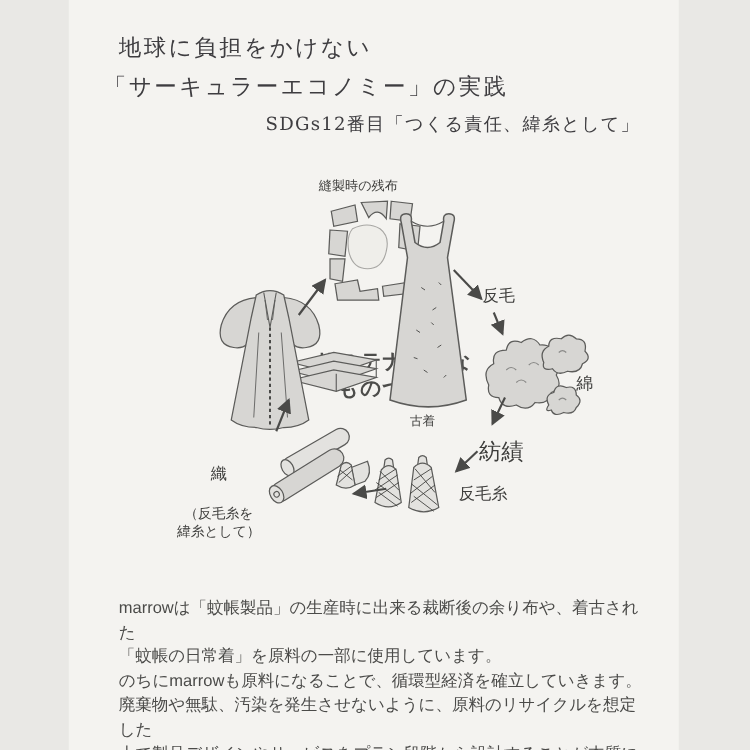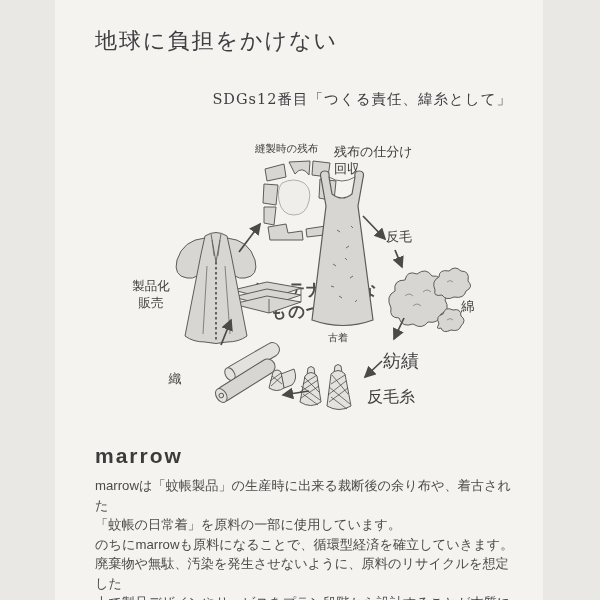--- a/index.html
+++ b/index.html
@@ -6,58 +6,57 @@
     --background:#e9e8e5; --paper:#f4f3f0; --ink:#3e3d40; --body_text:#4b4b49;
     --illo_fill:#d7d6d3; --illo_fill_light:#e3e2df; --illo_stroke:#5c5c5a; --arrow:#4a4a48;
   }
   *{margin:0;padding:0;box-sizing:border-box;}
   html,body{width:600px;height:600px;}
   body{background:var(--background);position:relative;overflow:hidden;
        font-family:"Liberation Sans","DejaVu Sans",sans-serif;color:var(--ink);}
   .paper{position:absolute;left:55px;top:0;width:488px;height:600px;background:var(--paper);}
   .abs{position:absolute;}
   .serif{font-family:"DejaVu Serif","Liberation Serif",serif;}
-  .title-line{font-size:22px;letter-spacing:2px;color:var(--ink);white-space:nowrap;}
+  .title-line{font-size:18px;letter-spacing:2px;color:var(--ink);white-space:nowrap;}
   .subtitle{font-size:14.5px;letter-spacing:1px;color:var(--ink);white-space:nowrap;}
   .lbl{font-size:12.5px;color:#3d3d3b;white-space:pre-line;line-height:1.3;}
-  .lbl.small{font-size:10.5px;font-family:Liberation Mono, monospace;}
+  .lbl.small{font-size:10.5px;}
   .lbl.center{text-align:center;}
   .center-text{font-size:16.5px;font-weight:600;color:#4c4c4a;letter-spacing:1px;
                line-height:22px;text-align:center;white-space:pre-line;}
   .brand-name{font-size:21px;font-weight:bold;letter-spacing:2px;color:#3b3b3a;}
   .brand-desc{font-size:13.2px;line-height:19.5px;color:var(--body_text);white-space:pre-line;}
   svg .piece{fill:var(--illo_fill);stroke:var(--illo_stroke);stroke-width:1;}
   svg .piece-light{fill:var(--illo_fill_light);stroke:var(--illo_stroke);stroke-width:1;}
   svg .line{fill:none;stroke:var(--illo_stroke);stroke-width:0.9;}
   svg .hatch{fill:none;stroke:#3f3f3d;stroke-width:0.7;}
   svg .arrow{fill:none;stroke:var(--arrow);stroke-width:1.7;}
 </style>
 </head>
 <body>
 
 <div class="paper">
 
   <div class="abs serif title-line" style="left:40px;top:26px;">地球に負担をかけない</div>
+  <div class="abs serif title-line" style="left:28px;top:57px;">「サーキュラーエコノミー」の実践</div>
   <div class="abs serif subtitle" style="right:31px;top:90px;">SDGs12番目「つくる責任、緯糸として」</div>
 
   <div class="abs lbl small" style="left:200px;top:143px;">縫製時の残布</div>
-  <div class="abs lbl" style="left:279px;top:144px;font-size:13px;">残布の仕分け
-回収</div>
   <div class="abs lbl" style="left:273px;top:331px;font-size:10px;">古着</div>
   <div class="abs lbl" style="left:331px;top:229px;font-size:13px;text-align:right;">反毛</div>
   <div class="abs lbl" style="left:406px;top:298px;font-size:13.5px;">綿</div>
   <div class="abs lbl" style="left:328px;top:350px;font-size:18px;">紡績</div>
-  <div class="abs lbl" style="left:312px;top:387px;font-size:16px;">反毛糸</div>
+  <div class="abs lbl" style="left:312px;top:387px;font-size:13px;">反毛糸</div>
 
   <div class="abs lbl center" style="left:82px;top:355px;width:76px;">
     <div style="font-size:13px;">織</div>
+    <div style="font-size:11px;line-height:14.5px;white-space:pre-line;">（反毛糸を
+緯糸として）</div>
   </div>
 
-  <div class="abs lbl center" style="left:74px;top:278px;width:44px;line-height:17px;">製品化
-販売</div>
 
   <div class="abs center-text" style="left:190px;top:278px;width:140px;">サステナブルな
 ものづくり</div>
 
   <svg class="abs" style="left:207px;top:157px;" width="78" height="84" viewBox="0 0 78 84">
     <path class="piece" d="M3,12 L22,7 L24,20 L5,24 Z"></path>
     <path class="piece" d="M27,5 L48,4 L47,18 Q40,8 33,17 Z"></path>
     <path class="piece" d="M51,4 L68,6 L66,20 L50,18 Z"></path>
     <path class="piece" d="M58,22 L74,24 L72,44 L57,41 Z"></path>
     <path class="piece" d="M2,27 L16,28 L14,48 L1,46 Z"></path>
@@ -159,21 +158,20 @@
     </defs>
     <path class="arrow" marker-end="url(#ah)" d="M184,112 L205,84"></path>
     <path class="arrow" marker-end="url(#ah)" d="M308,76 L330,99"></path>
     <path class="arrow" marker-end="url(#ah)" d="M340,110 L347,127"></path>
     <path class="arrow" marker-end="url(#ah)" d="M349,178 L339,199"></path>
     <path class="arrow" marker-end="url(#ah)" d="M327,221 L310,237"></path>
     <path class="arrow" marker-end="url(#ah)" d="M254,251 L228,255"></path>
     <path class="arrow" marker-end="url(#ah)" d="M166,205 L176,180"></path>
   </svg>
 
-  <div class="abs brand-name" style="left:40px;top:444px;">marrow</div>
   <div class="abs brand-desc" style="left:40px;top:476px;width:425px;">marrowは「蚊帳製品」の生産時に出来る裁断後の余り布や、着古された
 「蚊帳の日常着」を原料の一部に使用しています。
 のちにmarrowも原料になることで、循環型経済を確立していきます。
 廃棄物や無駄、汚染を発生させないように、原料のリサイクルを想定した
 上で製品デザインやサービスをプラン段階から設計することが本質にある
 と考えます。</div>
 
 </div>
 
 </body></html>

